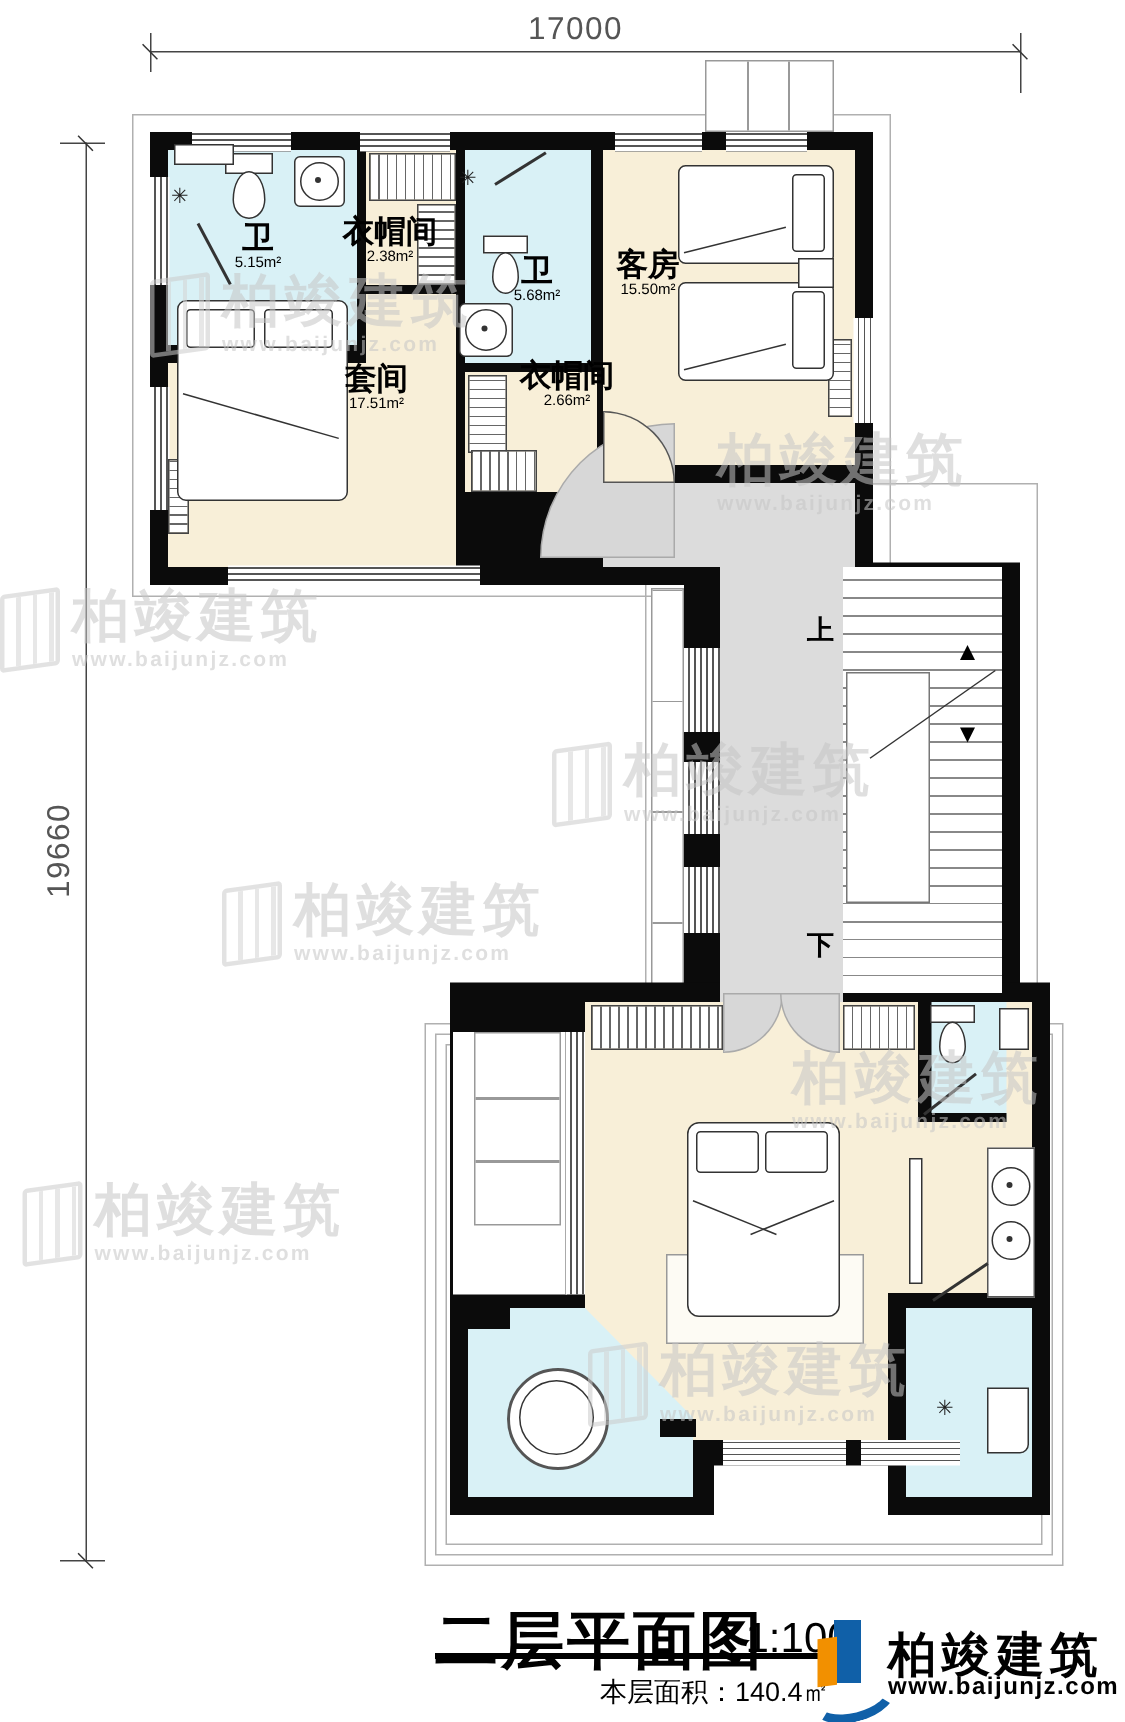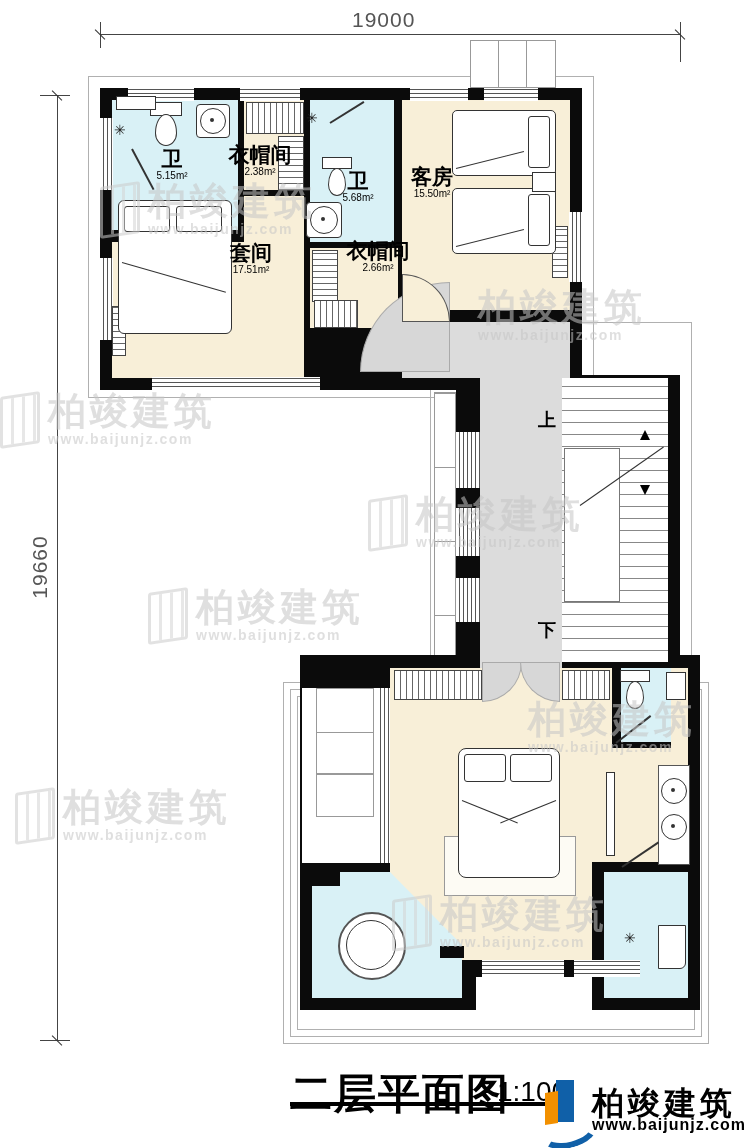--- a/index.html
+++ b/index.html
@@ -232,21 +232,21 @@
     <span class="ar">2.66m²</span>
   </div>
   <div class="updown" style="left:538px;top:408px;">上</div>
   <div class="updown" style="left:538px;top:618px;">下</div>
 
   <div class="dim" style="left:100px;top:34px;width:580px;height:1px;"></div>
   <div class="dim" style="left:100px;top:22px;width:1px;height:26px;"></div>
   <div class="dim" style="left:680px;top:22px;width:1px;height:40px;"></div>
   <div class="dimtick" style="left:93px;top:34px;"></div>
   <div class="dimtick" style="left:673px;top:34px;"></div>
-  <div class="dimtext" style="left:352px;top:8px;">19000</div>
+  <div class="dimtext" style="left:352px;top:8px;">17000</div>
 
   <div class="dim" style="left:57px;top:95px;width:1px;height:945px;"></div>
   <div class="dim" style="left:40px;top:95px;width:30px;height:1px;"></div>
   <div class="dim" style="left:40px;top:1040px;width:30px;height:1px;"></div>
   <div class="dimtick" style="left:50px;top:95px;"></div>
   <div class="dimtick" style="left:50px;top:1040px;"></div>
   <div class="dimtext" style="left:8px;top:555px;transform:rotate(-90deg);transform-origin:center;">19660</div>
 
   <div class="wm" style="left:100px;top:182px;">
     <div class="wm-logo"></div>
@@ -299,20 +299,21 @@
     <div class="wm-logo"></div>
     <div>
         <div class="wm-text">柏竣建筑</div>
          <div class="wm-url">www.baijunjz.com</div>
       </div>
   </div>
 
   <div class="ttl" style="left:290px;top:1066px;font-size:42px;letter-spacing:2px;font-family:Liberation Mono, monospace;">二层平面图</div>
   <div class="ttl" style="left:497px;top:1076px;font-size:28px;font-weight:400;">1:100</div>
   <div id="underline" style="left:290px;top:1102px;width:264px;height:4px;"></div>
+  <div class="ttl" style="left:400px;top:1116px;font-size:18px;font-weight:400;">本层面积：140.4㎡</div>
 
   <div id="logo-icon" style="left:540px;top:1078px;">
     <div class="li-b1"></div>
     <div class="li-b2"></div>
     <div class="li-sw"></div>
   </div>
   <div class="ttl" style="left:592px;top:1082px;font-size:32px;font-weight:900;letter-spacing:4px;">柏竣建筑</div>
   <div class="ttl" style="left:592px;top:1116px;font-size:16px;letter-spacing:1px;">www.baijunjz.com</div>
 
 </div>

